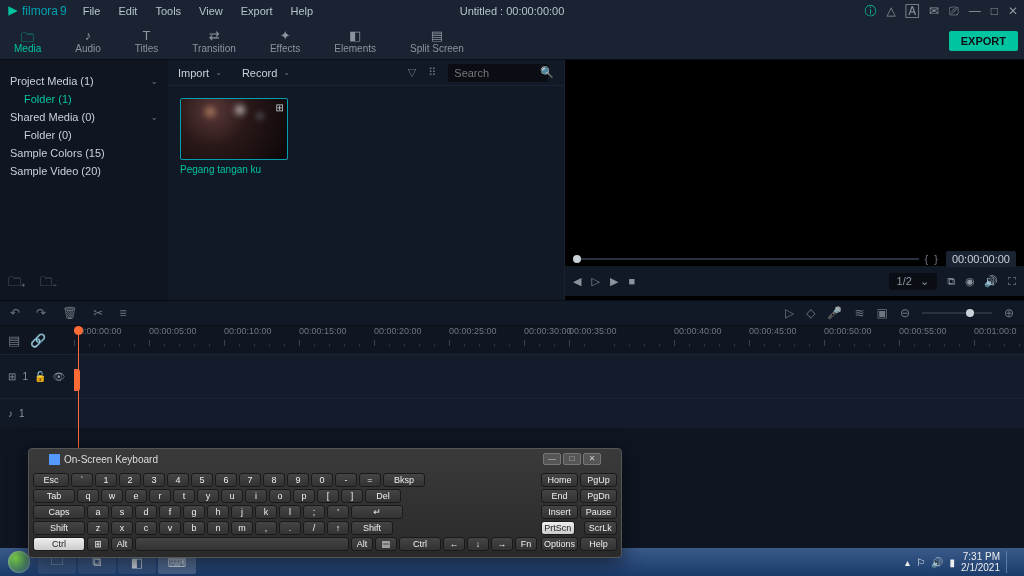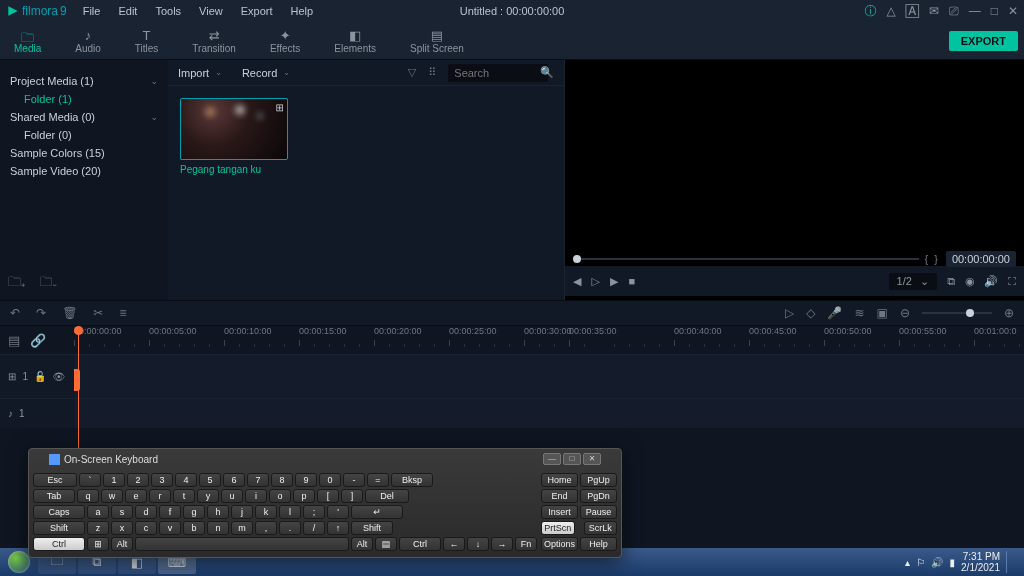--- a/index.html
+++ b/index.html
@@ -73,21 +73,21 @@
   .osk-title { height:20px; display:flex; align-items:center; padding:0 20px; font-size:10px; color:#ddd; }
   .osk-title .tico { width:11px; height:11px; background:#59f; margin-right:4px; }
   .osk-title .wbtns { margin-left:auto; display:flex; gap:2px; }
   .osk-title .wbtn { width:18px; height:12px; background:#555; border:1px solid #777; font-size:8px; text-align:center; line-height:10px; color:#ccc; border-radius:2px;}
   .osk-body { padding:4px; display:flex; gap:4px; }
   .osk-main { flex:1; }
   .osk-side { width:76px; display:flex; flex-direction:column; gap:2px; }
   .krow { display:flex; gap:2px; margin-bottom:2px; }
   .key { background:linear-gradient(#444,#333); border:1px solid #1a1a1a; border-radius:3px; color:#eee; font-size:9px; height:14px; display:flex; align-items:center; justify-content:center; padding:0 2px; min-width:22px; }
   .key.act { background:linear-gradient(#eee,#ccc); color:#222; }
-  .key.wide1 { width:42px; } .key.wide2 { width:52px; } .key.wide3 { width:44px; }
+  .key.wide1 { width:42px; } .key.wide2 { width:52px; } .key.wide3 { width:36px; }
   .skey { background:linear-gradient(#444,#333); border:1px solid #1a1a1a; border-radius:3px; color:#eee; font-size:9px; height:14px; display:flex; align-items:center; justify-content:center; }
   .skey.act { background:linear-gradient(#eee,#ccc); color:#222; }
 
   .taskbar { position:absolute; bottom:0; left:0; right:0; height:28px; background:linear-gradient(#3a5a8a,#1a3a6a); display:flex; align-items:center; padding:0 4px; z-index:50; }
   .start-orb { width:30px; height:28px; display:flex; align-items:center; justify-content:center; }
   .start-orb div { width:22px; height:22px; border-radius:50%; background:radial-gradient(circle at 35% 30%,#7c4,#247); box-shadow:inset 0 0 3px rgba(255,255,255,.5); }
   .task-icons { display:flex; gap:2px; margin-left:4px; }
   .task-icons div { width:38px; height:24px; background:rgba(255,255,255,.08); border-radius:2px; display:flex; align-items:center; justify-content:center; font-size:13px; }
   .tray { margin-left:auto; display:flex; align-items:center; gap:6px; color:#eee; font-size:10px; padding-right:6px; }
   .tray .clock { text-align:right; line-height:11px; }

